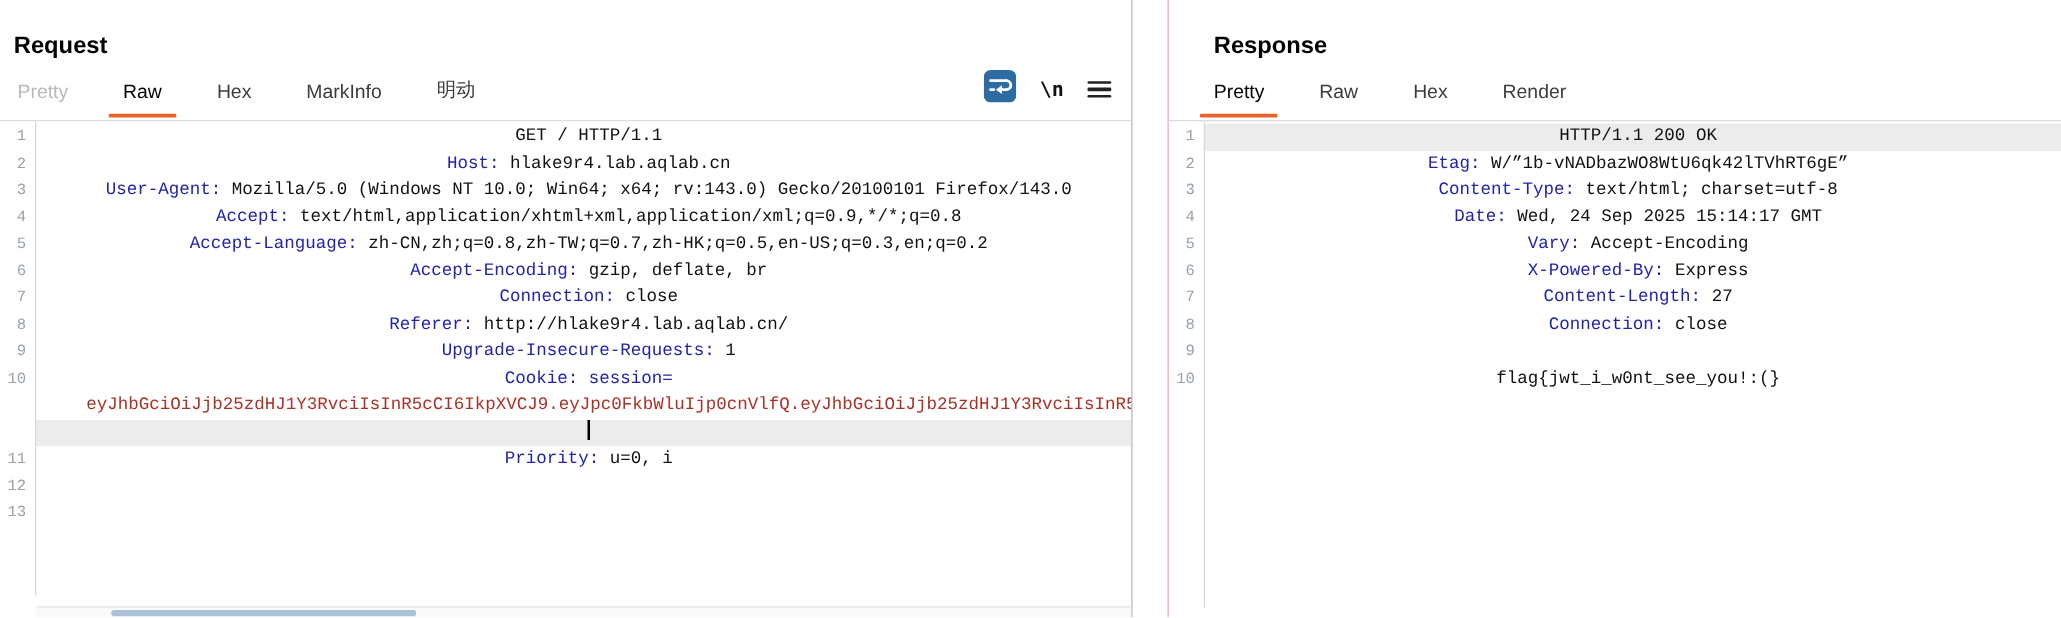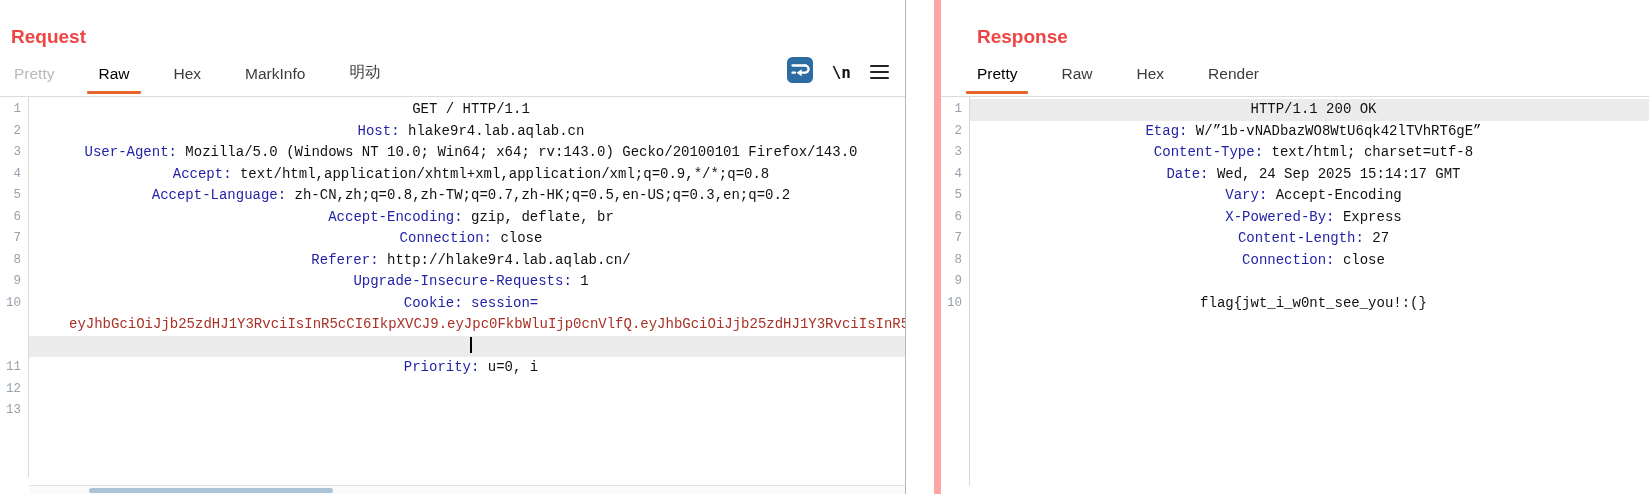--- a/index.html
+++ b/index.html
@@ -14,24 +14,24 @@
   *{box-sizing:border-box;}
   html,body{margin:0;padding:0;}
   body{
     width:1649px;height:494px;overflow:hidden;background:#fff;
     font-family:"Liberation Sans", sans-serif;color:#1a1a1a;
   }
   .app{display:flex;width:1649px;height:494px;}
   .panel{position:relative;height:494px;background:#fff;}
   .panel-request{flex:0 0 906px;border-right:1px solid #b6b6b6;}
   .splitter{flex:0 0 28px;background:#fff;}
-  .panel-response{flex:1 1 auto;border-left:7px solid #fca5a5;}
+  .panel-response{flex:1 1 auto;border-left:1px solid #fca5a5;}
 
   .panel-head{position:relative;height:97px;border-bottom:1px solid #dcdcdc;}
-  .panel-title{margin:0;padding-top:26px;font-size:19px;font-weight:bold;color:#ef4444;}
+  .panel-title{margin:0;padding-top:26px;font-size:19px;font-weight:bold;color:#000000;}
   .panel-request .panel-title{padding-left:11px;}
   .panel-response .panel-title{padding-left:36px;}
 
   .tabs{position:absolute;left:0;bottom:0;display:flex;align-items:flex-end;}
   .panel-request .tabs{padding-left:14px;}
   .panel-response .tabs{padding-left:36px;}
   .tab{
     position:relative;margin-right:44px;padding-bottom:13px;
     font-size:15.5px;color:#3c3c3c;cursor:default;white-space:nowrap;
   }

